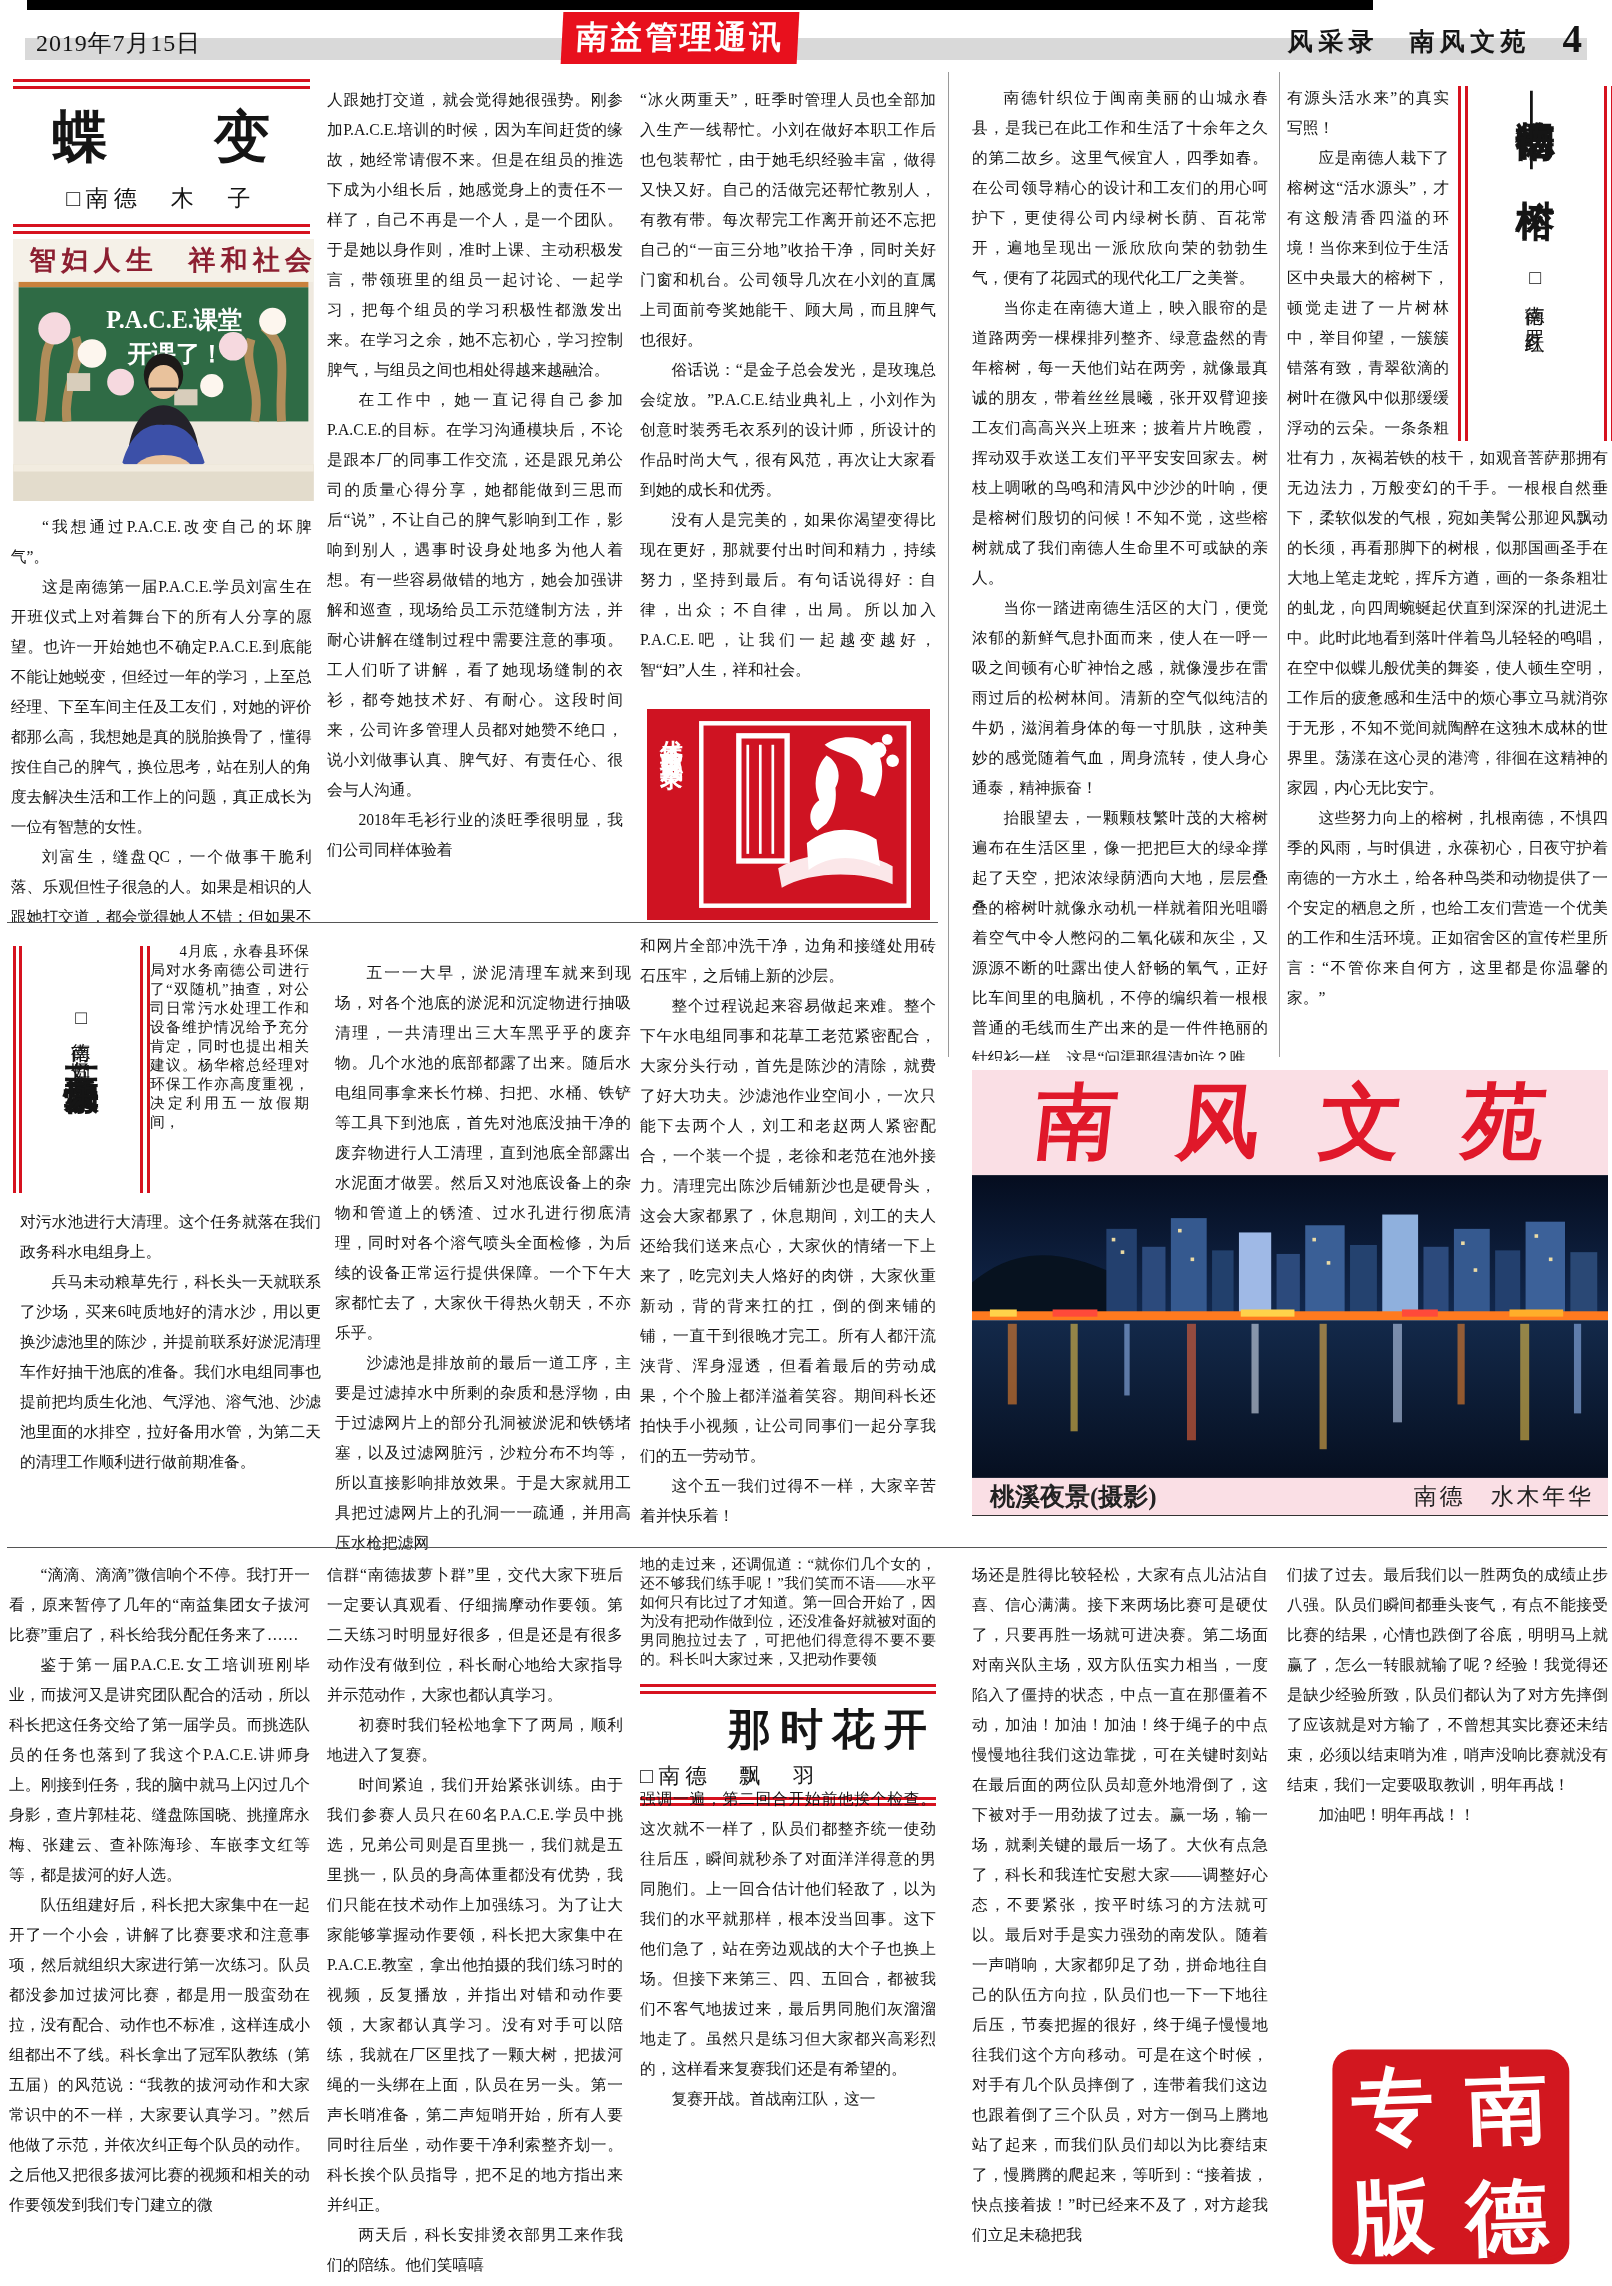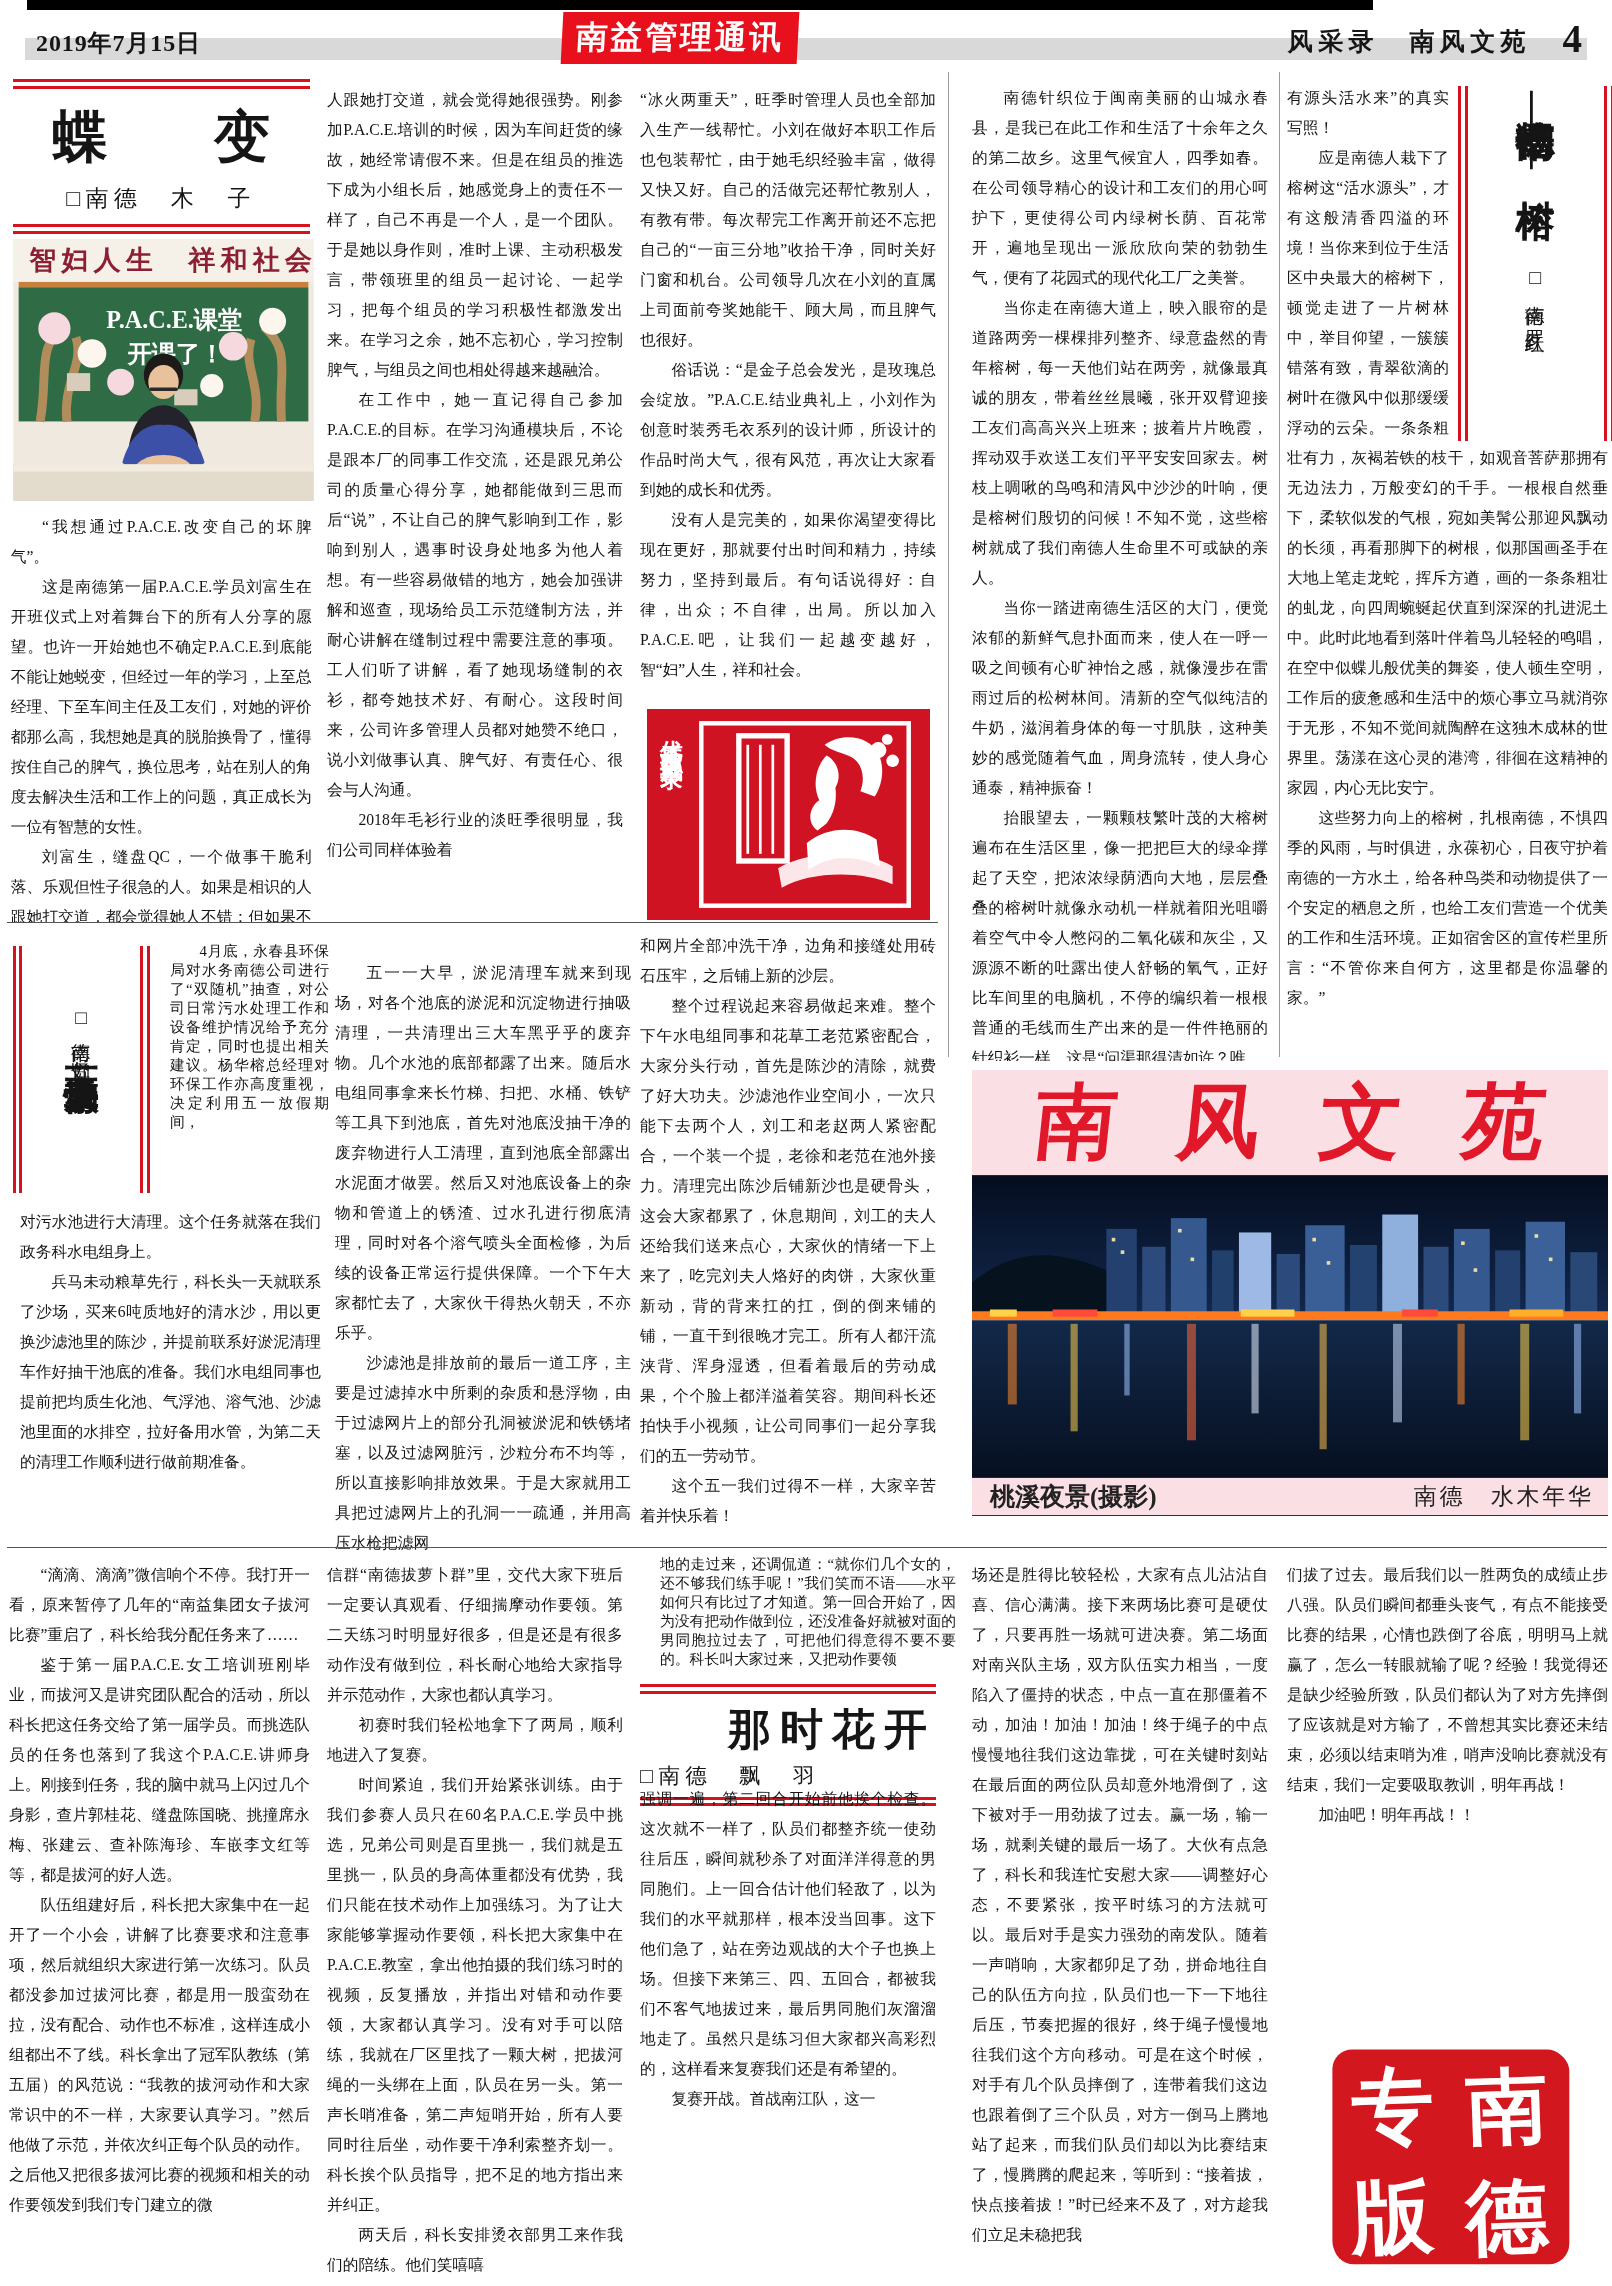--- a/index.html
+++ b/index.html
@@ -2,31 +2,31 @@
 <html style="font-size:14.3px"><head>
 <meta charset="utf-8">
 <style>
   html,body{margin:0;padding:0;background:#888;}
   #paper{position:relative;width:1612px;height:2286px;background:#fff;overflow:hidden;
          font-family:"Liberation Serif","DejaVu Serif",serif;color:#151515;}
   .abs{position:absolute;}
   
   #topbar{left:27px;top:0;width:1346px;height:9.9px;background:#000;}
   #hdrstrip{left:25px;top:38px;width:1562px;height:21.5px;background:#d9d9d9;}
-  #hdr-date{left:36px;top:27px;font-size:24px;font-weight:bold;letter-spacing:0.9px;}
+  #hdr-date{left:36px;top:27px;font-size:24px;font-weight:normal;letter-spacing:0.9px;}
   #masthead{left:562px;top:11.6px;width:236px;height:52px;background:#e8101d;color:#fff;
             display:flex;align-items:center;justify-content:center;font-size:32px;font-weight:bold;
             letter-spacing:2.7px;transform:skewX(-3deg);}
   #hdr-right{right:81px;top:25px;font-size:25px;font-weight:bold;letter-spacing:5.4px;}
   #hdr-page{right:30px;top:16px;font-size:39px;font-weight:bold;}
   
   .newscol{font-size:15.7px;line-height:30px;text-align:justify;overflow:hidden;}
   .para{margin:0;text-indent:2em;}
   .para.cont{text-indent:0;}
-  .dense{font-size:14.8px;line-height:19px;padding-left:20px;}
+  .dense{font-size:14.8px;line-height:19px;}
   
   .hrule2{height:3.6px;border-top:3.6px solid #d6121f;border-bottom:3.6px solid #d6121f;}
   .vblock{border-left:3.6px solid #d6121f;border-right:3.6px solid #d6121f;}
   .vblock-inner{height:100%;margin:0 3.6px;border-left:3.6px solid #d6121f;border-right:3.6px solid #d6121f;
                 display:flex;align-items:flex-start;justify-content:center;}
   .vtext{writing-mode:vertical-rl;text-orientation:mixed;}
   
   #diebian-title{left:9px;top:100px;width:304px;text-align:center;font-size:56px;font-weight:bold;letter-spacing:25px;text-indent:25px;}
   #diebian-author{left:9px;top:183px;width:304px;text-align:center;font-size:23px;letter-spacing:5.4px;}
   .thin-vline{width:0.9px;background:#9a9a9a;}

